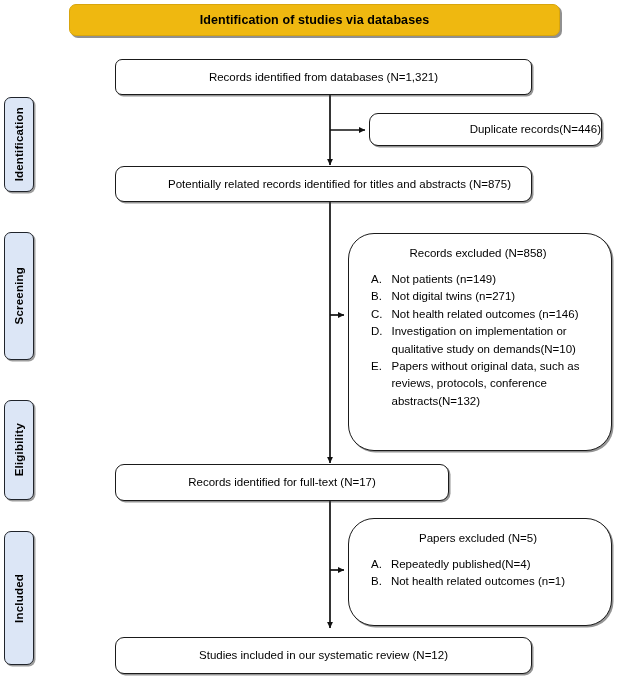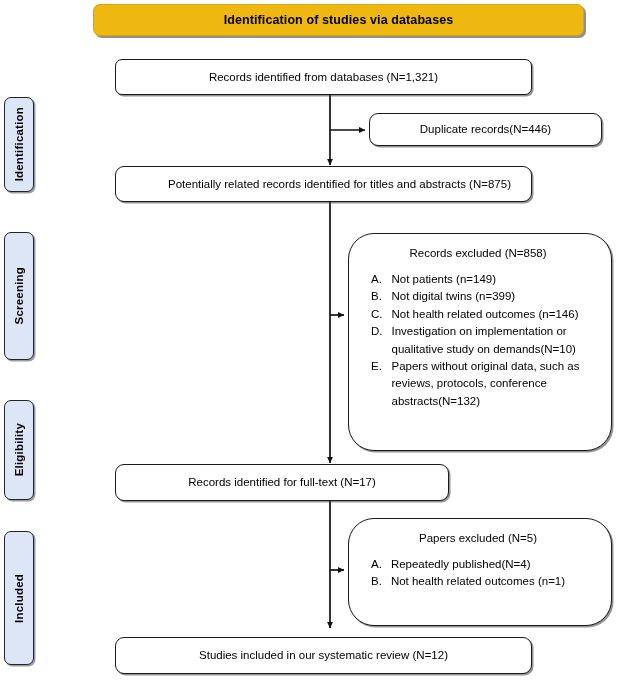--- a/index.html
+++ b/index.html
@@ -53,21 +53,20 @@
     background: #EFB810;
     border: 1.4px solid #d8a50d;
     border-radius: 7px;
     display: flex;
     align-items: center;
     justify-content: center;
     font-weight: bold;
     font-size: 12.5px;
     letter-spacing: .1px;
     box-shadow: 2px 2px 0 rgba(70,70,70,.6);
-    margin-left: 24px;
   }
 
   
   .stage {
     position: absolute;
     left: 4px;
     width: 30px;
     box-sizing: border-box;
     background: #DCE6F6;
     border: 1.6px solid #20242b;
@@ -165,39 +164,39 @@
     <span>Eligibility</span>
   </div>
   <div class="stage" style="top:531px;height:134px;">
     <span>Included</span>
   </div>
 
   <div class="node" style="left:115px;top:59px;width:417px;height:36px;border-radius:7px;">
     <span>Records identified from databases (N=1,321)</span>
   </div>
 
-  <div class="node" style="left:369px;top:113px;width:233px;height:33px;">
+  <div class="node" style="left:369px;top:113px;width:233px;height:33px;justify-content:flex-end;">
     <span>Duplicate records(N=446)</span>
   </div>
 
   <div class="node" style="left:115px;top:166px;width:417px;height:36px;padding-left:32px;">
     <span>Potentially related records identified for titles and abstracts (N=875)</span>
   </div>
 
   <div class="node big" style="left:348px;top:233px;width:264px;height:218px;">
     <div class="inner-pad">
       <div class="exc-title">Records excluded (N=858)</div>
       <div class="exc-list" id="records-excluded-list">
           <div class="exc-row">
             <div class="exc-key">A.</div>
             <div class="exc-val">Not patients (n=149)</div>
           </div>
           <div class="exc-row">
             <div class="exc-key">B.</div>
-            <div class="exc-val">Not digital twins (n=399)</div>
+            <div class="exc-val">Not digital twins (n=271)</div>
           </div>
           <div class="exc-row">
             <div class="exc-key">C.</div>
             <div class="exc-val">Not health related outcomes (n=146)</div>
           </div>
           <div class="exc-row">
             <div class="exc-key">D.</div>
             <div class="exc-val">Investigation on implementation or qualitative study on demands(N=10)</div>
           </div>
           <div class="exc-row">

